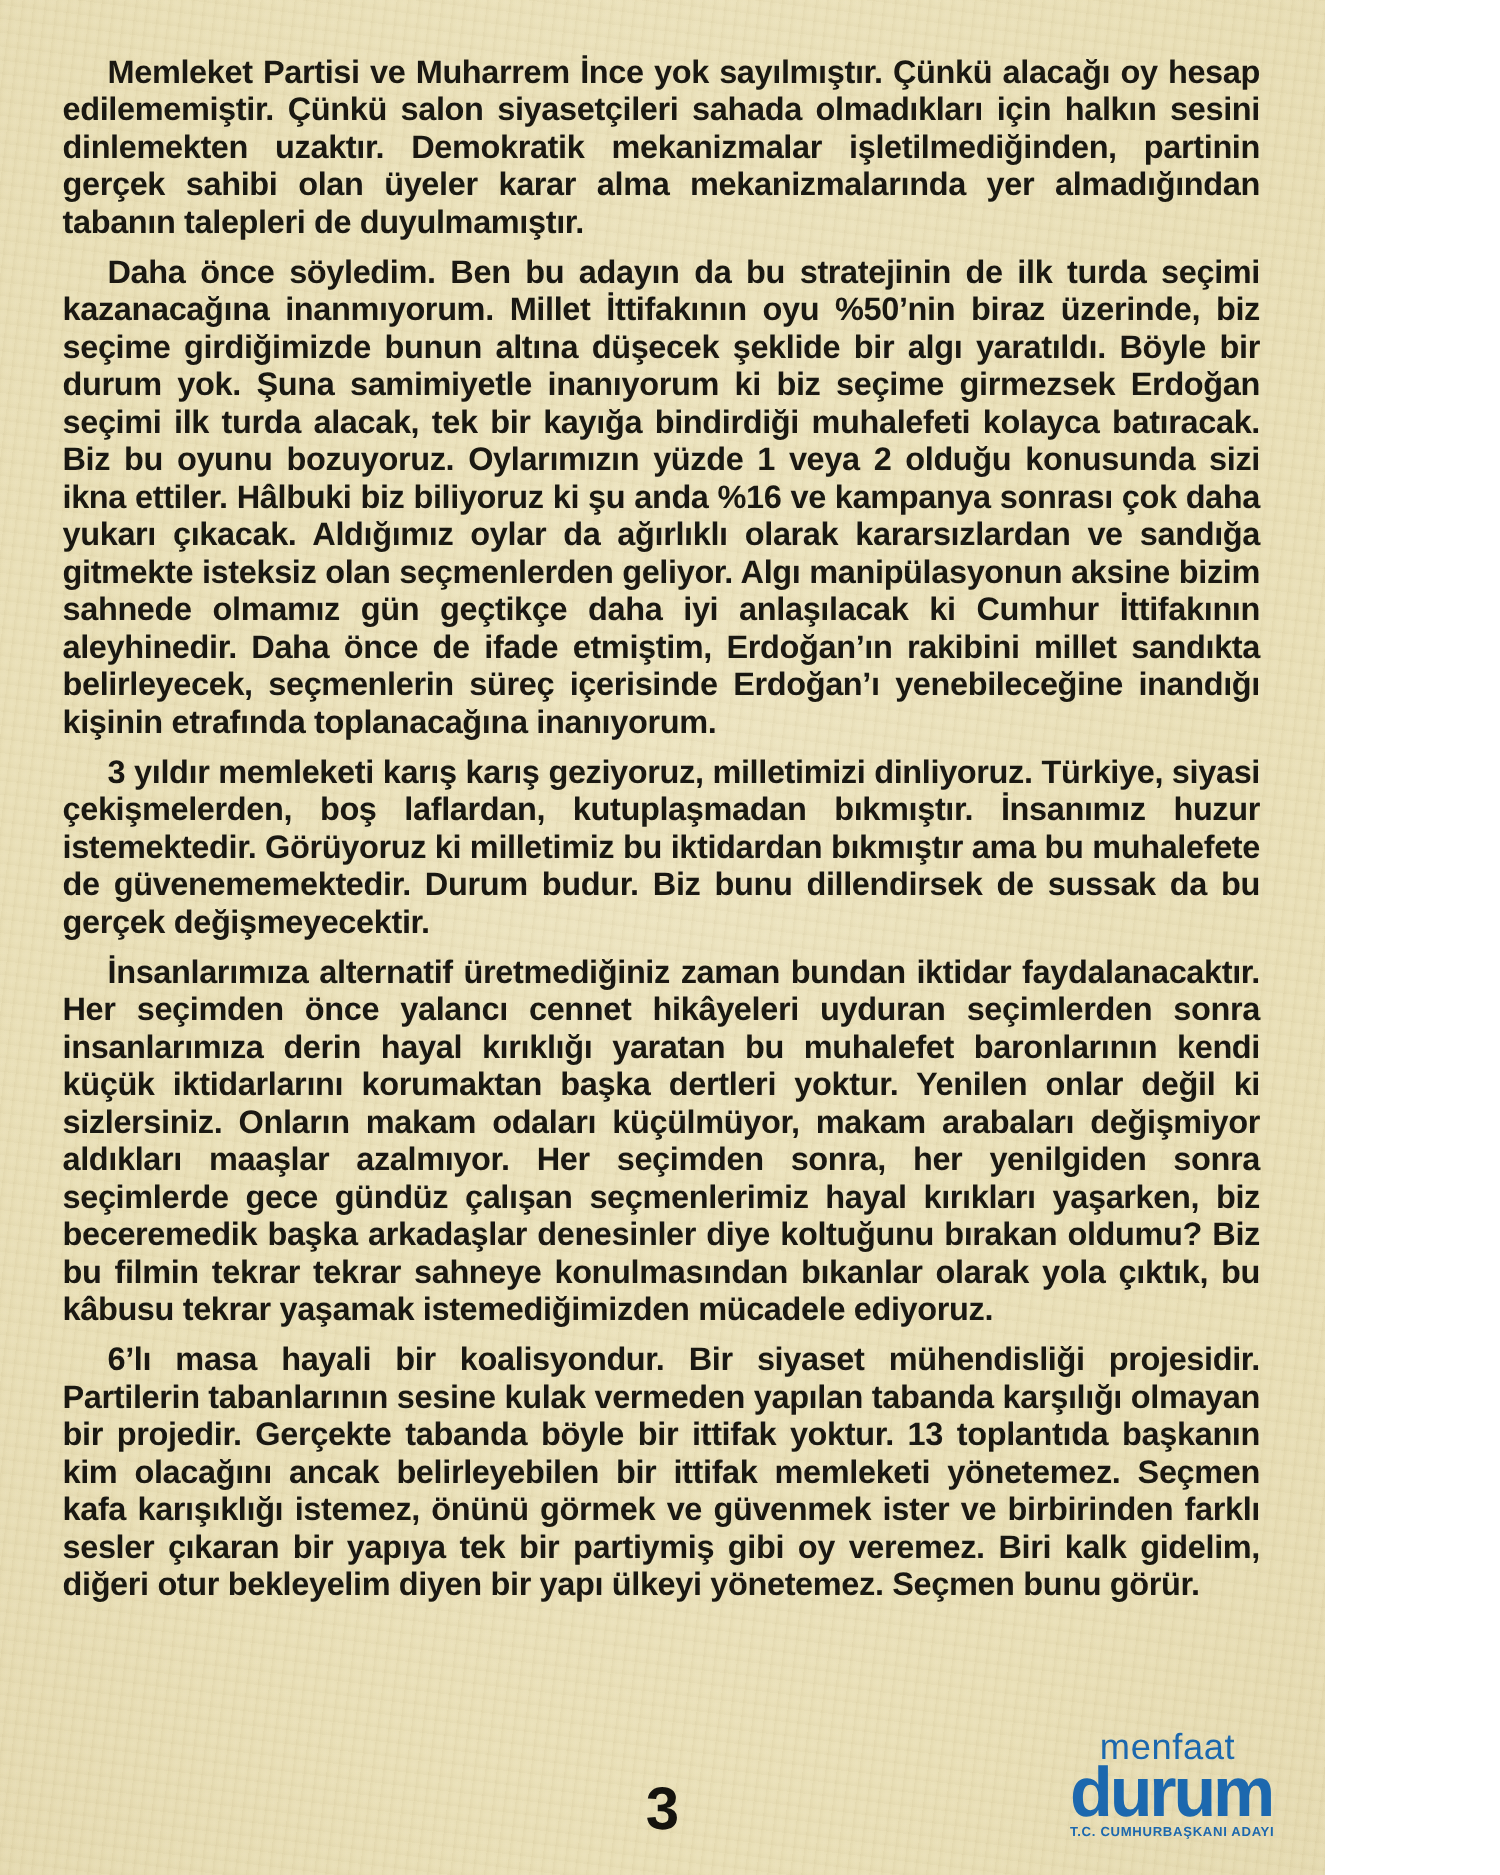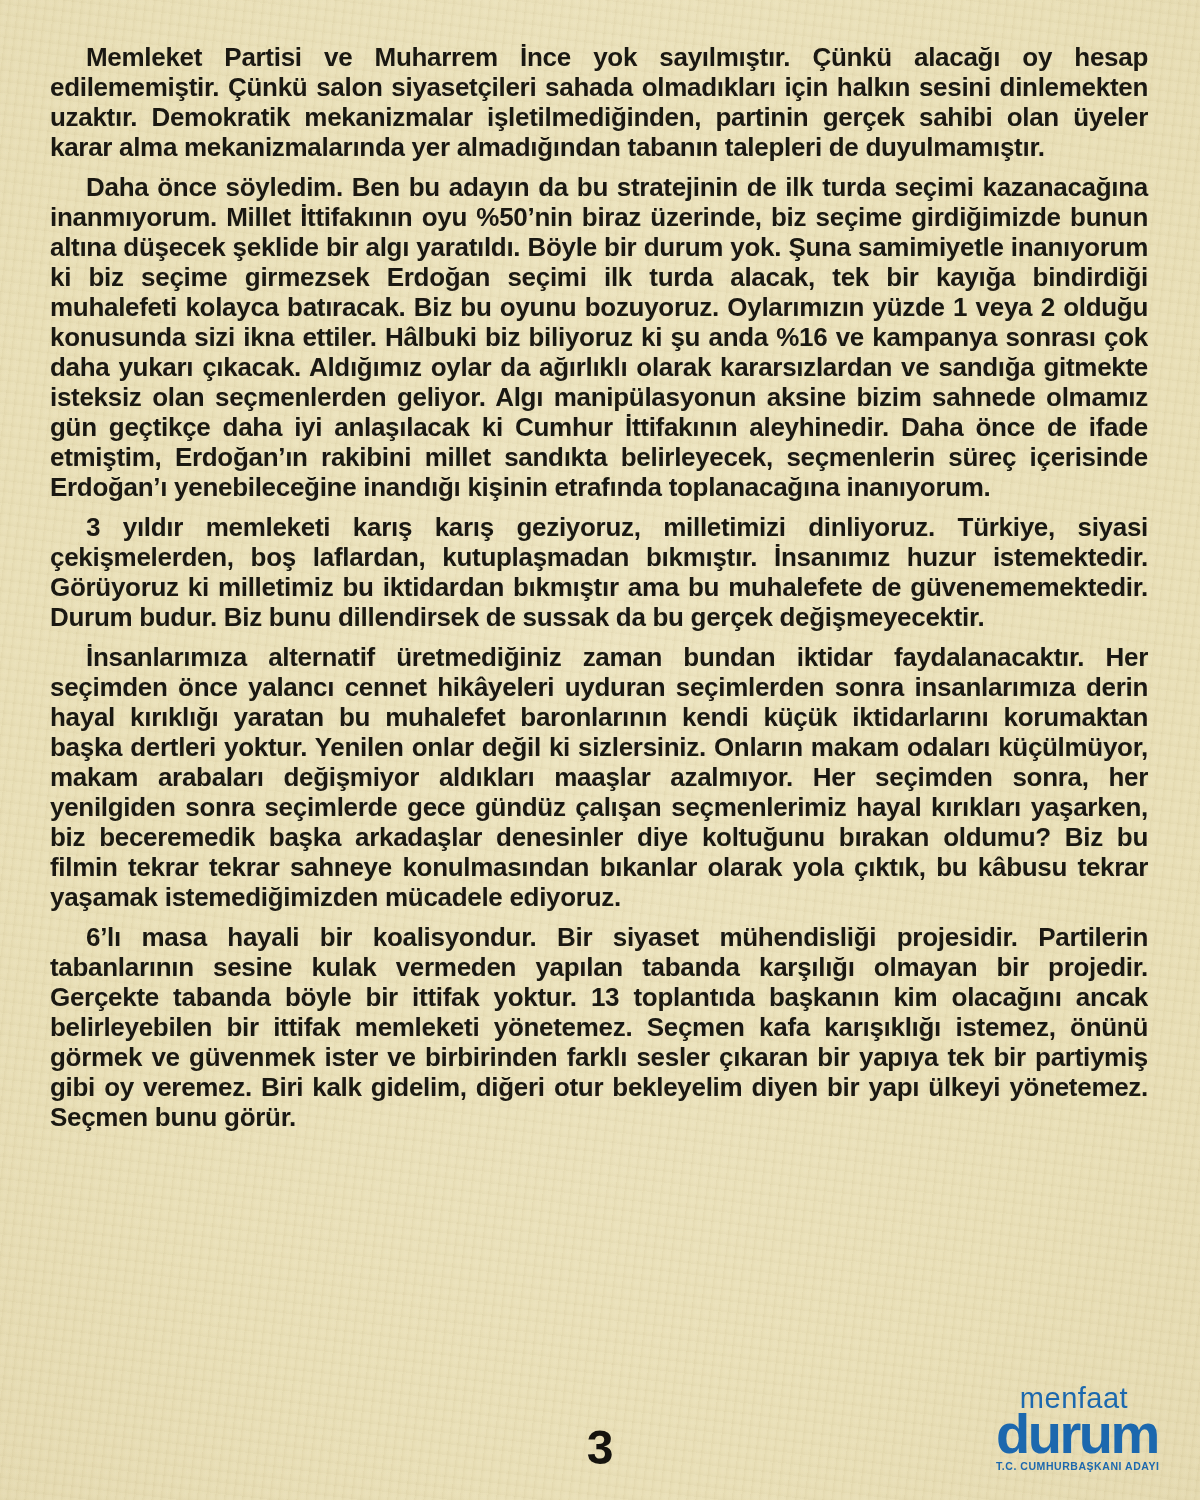--- a/index.html
+++ b/index.html
@@ -1,18 +1,18 @@
 <!DOCTYPE html>
 <html><head>
 <meta charset="utf-8">
 <style>
   html, body { margin: 0; padding: 0; }
   .page {
     position: relative;
-    width: 1200px;
+    width: 1060px;
     height: 1500px;
     background-color: #eae0b9;
     background-image:
       repeating-linear-gradient(97deg, rgba(130,105,60,0.05) 0px, rgba(130,105,60,0.0) 3px, rgba(255,255,250,0.05) 6px, rgba(130,105,60,0.0) 9px),
       repeating-linear-gradient(7deg, rgba(120,100,55,0.04) 0px, rgba(120,100,55,0.0) 4px, rgba(255,255,245,0.04) 7px, rgba(120,100,55,0.0) 11px),
       radial-gradient(ellipse at 50% 40%, #ede4c0 0%, #e9dfb6 70%, #e5dab0 100%);
     overflow: hidden;
     font-family: "Liberation Sans", "DejaVu Sans", sans-serif;
   }
   .content {

